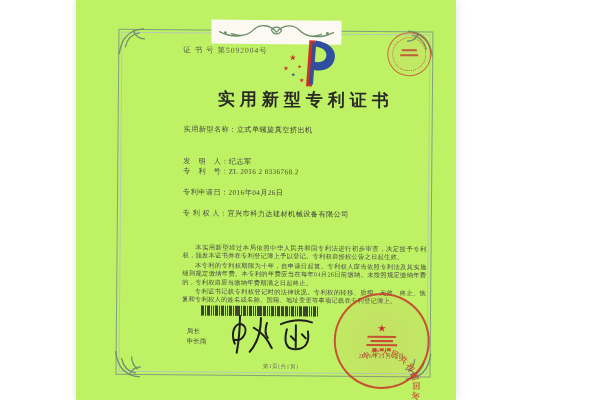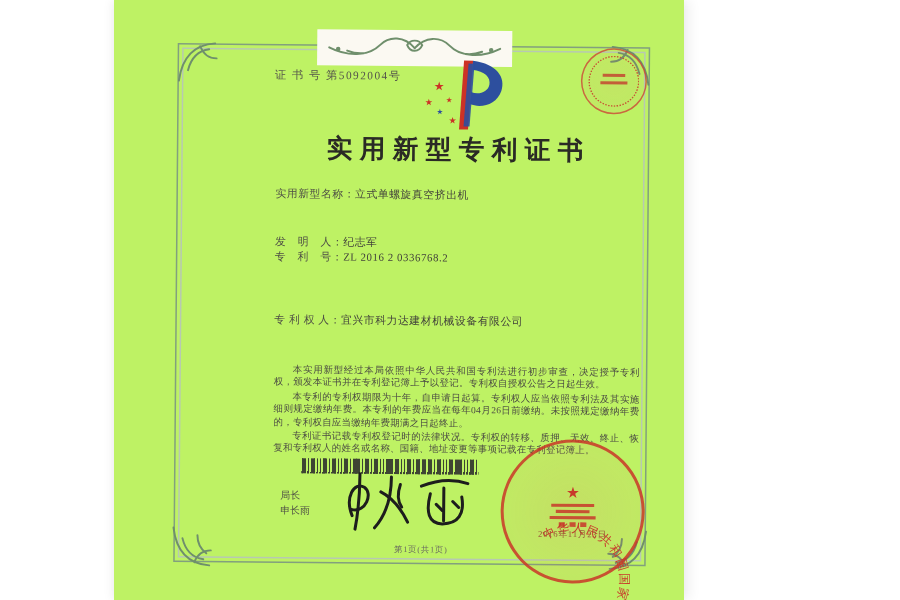--- a/index.html
+++ b/index.html
@@ -157,20 +157,23 @@
   </div>
 
   <div class="field" style="top:125px;">
     <span class="lab">实用新型名称：</span><span class="val">立式单螺旋真空挤出机</span>
   </div>
   <div class="field" style="top:146px;margin-top:11px;">
     <span class="lab">发　明　人：</span><span class="val">纪志军</span>
   </div>
   <div class="field" style="top:167px;">
     <span class="lab">专　利　号：</span><span class="val">ZL 2016 2 0336768.2</span>
+  </div>
+  <div class="field" style="top:188px;">
+    <span class="lab">专利申请日：</span><span class="val">2016年04月26日</span>
   </div>
   <div class="field" style="top:209px;">
     <span class="lab">专 利 权 人：</span><span class="val">宜兴市科力达建材机械设备有限公司</span>
   </div>
 
   <div class="bodytext">
     <p>本实用新型经过本局依照中华人民共和国专利法进行初步审查，决定授予专利权，颁发本证书并在专利登记簿上予以登记。专利权自授权公告之日起生效。</p>
     <p>本专利的专利权期限为十年，自申请日起算。专利权人应当依照专利法及其实施细则规定缴纳年费。本专利的年费应当在每年04月26日前缴纳。未按照规定缴纳年费的，专利权自应当缴纳年费期满之日起终止。</p>
     <p>专利证书记载专利权登记时的法律状况。专利权的转移、质押、无效、终止、恢复和专利权人的姓名或名称、国籍、地址变更等事项记载在专利登记簿上。</p>
   </div>

